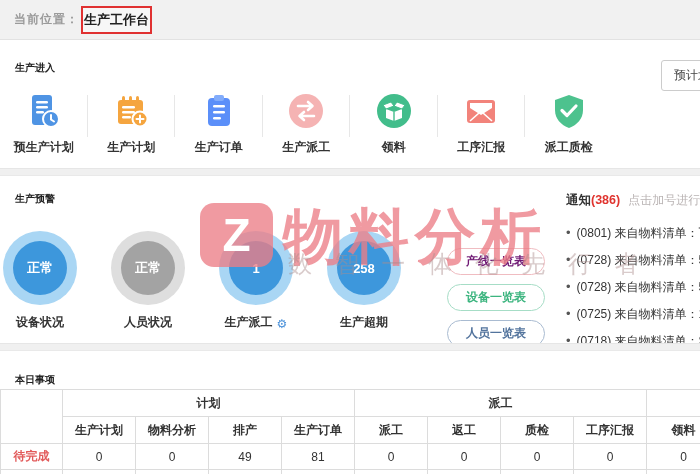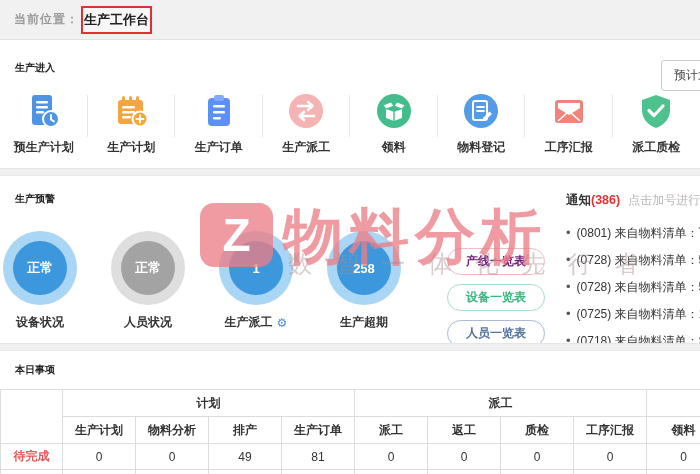--- a/index.html
+++ b/index.html
@@ -32,21 +32,21 @@
   
   .alert { position:absolute; top:176px; left:0; width:700px; height:167px; background:#fff; }
   .alert .sec-title { top:16px; left:15px; }
   .gauges { position:absolute; left:3px; top:55px; display:flex; }
   .gauge { width:74px; margin-right:34px; display:flex; flex-direction:column; align-items:center; }
   .ring { width:74px; height:74px; border-radius:50%; display:flex; align-items:center; justify-content:center; cursor:pointer; }
   .core { width:54px; height:54px; border-radius:50%; display:flex; align-items:center; justify-content:center;
           color:#fff; font-weight:bold; font-size:13px; }
   .g-blue .ring { background:#a9d6f4; } .g-blue .core { background:#3d97dc; }
   .g-gray .ring { background:#dedede; } .g-gray .core { background:#a3a3a3; }
-  .gauge-label { margin-top:9px; font-size:12px; font-weight:600; color:#333; white-space:nowrap; display:flex; align-items:center; }
+  .gauge-label { margin-top:9px; font-size:12px; font-weight:600; color:#333; white-space:nowrap; display:flex; align-items:flex-end; }
   .gear { color:#4a90d9; font-size:12px; margin-left:4px; cursor:pointer; }
 
   .pill { position:absolute; left:447px; width:98px; height:27px; border-radius:14px; background:#fff;
           text-align:center; line-height:25px; font-size:12px; font-weight:bold; border:1px solid; cursor:pointer; }
   .pill-line { top:72px; color:#701a75; border-color:#f0bcc1; }
   .pill-equip { top:108px; color:#3cb57f; border-color:#a6ddc6; }
   .pill-staff { top:144px; color:#53749d; border-color:#a9bbd1; }
 
   .notif { position:absolute; left:566px; top:16px; width:320px; }
   .notif-head { display:flex; align-items:baseline; white-space:nowrap; }
@@ -62,21 +62,21 @@
   .wm-logo { position:absolute; left:200px; top:203px; width:73px; height:64px; background:rgba(236,126,134,.78);
              border-radius:14px; display:flex; align-items:center; justify-content:center;
              color:#fff; font-size:46px; font-weight:bold; }
   .wm-brand { position:absolute; left:283px; top:197px; font-size:60px; font-weight:bold;
               color:rgba(236,126,134,.78); letter-spacing:6px; white-space:nowrap; }
   .wm-tagline { position:absolute; left:288px; top:248px; font-size:24px; color:rgba(170,140,140,.45);
                 letter-spacing:8px; white-space:nowrap; }
 
   
   .today { position:absolute; top:351px; left:0; width:700px; height:123px; background:#fff; }
-  .today .sec-title { top:12px; left:15px; }
+  .today .sec-title { top:22px; left:15px; }
   table.day { position:absolute; top:38px; left:0; width:720px; border-collapse:collapse; table-layout:fixed; }
   table.day td { border:1px solid #dcdcdc; text-align:center; font-size:12px; color:#333; }
   tr.grp td, tr.hdr td { height:27px; font-weight:600; }
   tr.data td { height:26px; }
   td.val { color:#4a90d9; cursor:pointer; }
   td.val.dark { color:#333; cursor:default; }
   td.rowlabel { font-weight:600; }
   td.rowlabel.red { color:#e25b5b; }
 
   
@@ -156,31 +156,20 @@
         <svg viewBox="0 0 40 40">
             <circle cx="20" cy="20" r="17" fill="#42bd8b"></circle>
             <path d="M12 18l8 3 8-3v9l-8 3-8-3z" fill="#fff"></path>
             <path d="M12 18l-3-4 8-3 3 4zM28 18l3-4-8-3-3 4z" fill="#fff" stroke="#42bd8b" stroke-width="1"></path>
             <path d="M20 21v9" stroke="#42bd8b" stroke-width="1.4"></path>
           </svg>
       </span>
       <span class="lbl">领料</span>
     </div>
 
-    <div class="entry-item">
-      <span>
-        <svg viewBox="0 0 40 40">
-            <circle cx="20" cy="20" r="17" fill="#559ce6"></circle>
-            <rect x="12" y="10" width="14" height="19" rx="2" fill="none" stroke="#fff" stroke-width="2"></rect>
-            <path d="M16 16h7M16 20h7" stroke="#fff" stroke-width="1.8" stroke-linecap="round"></path>
-            <path d="M22 27l6.5-6.5 2.4 2.4L24.4 29.4 21.5 30z" fill="#fff"></path>
-          </svg>
-      </span>
-      <span class="lbl">物料登记</span>
-    </div>
 
     <div class="entry-item">
       <span>
         <svg viewBox="0 0 40 40">
             <rect x="6" y="9" width="28" height="23" rx="3" fill="#f2837b"></rect>
             <path d="M9 12h22v5l-11 7-11-7z" fill="#fff"></path>
             <path d="M9 30l9-8M31 30l-9-8" stroke="#fff" stroke-width="1.6"></path>
           </svg>
       </span>
       <span class="lbl">工序汇报</span>

